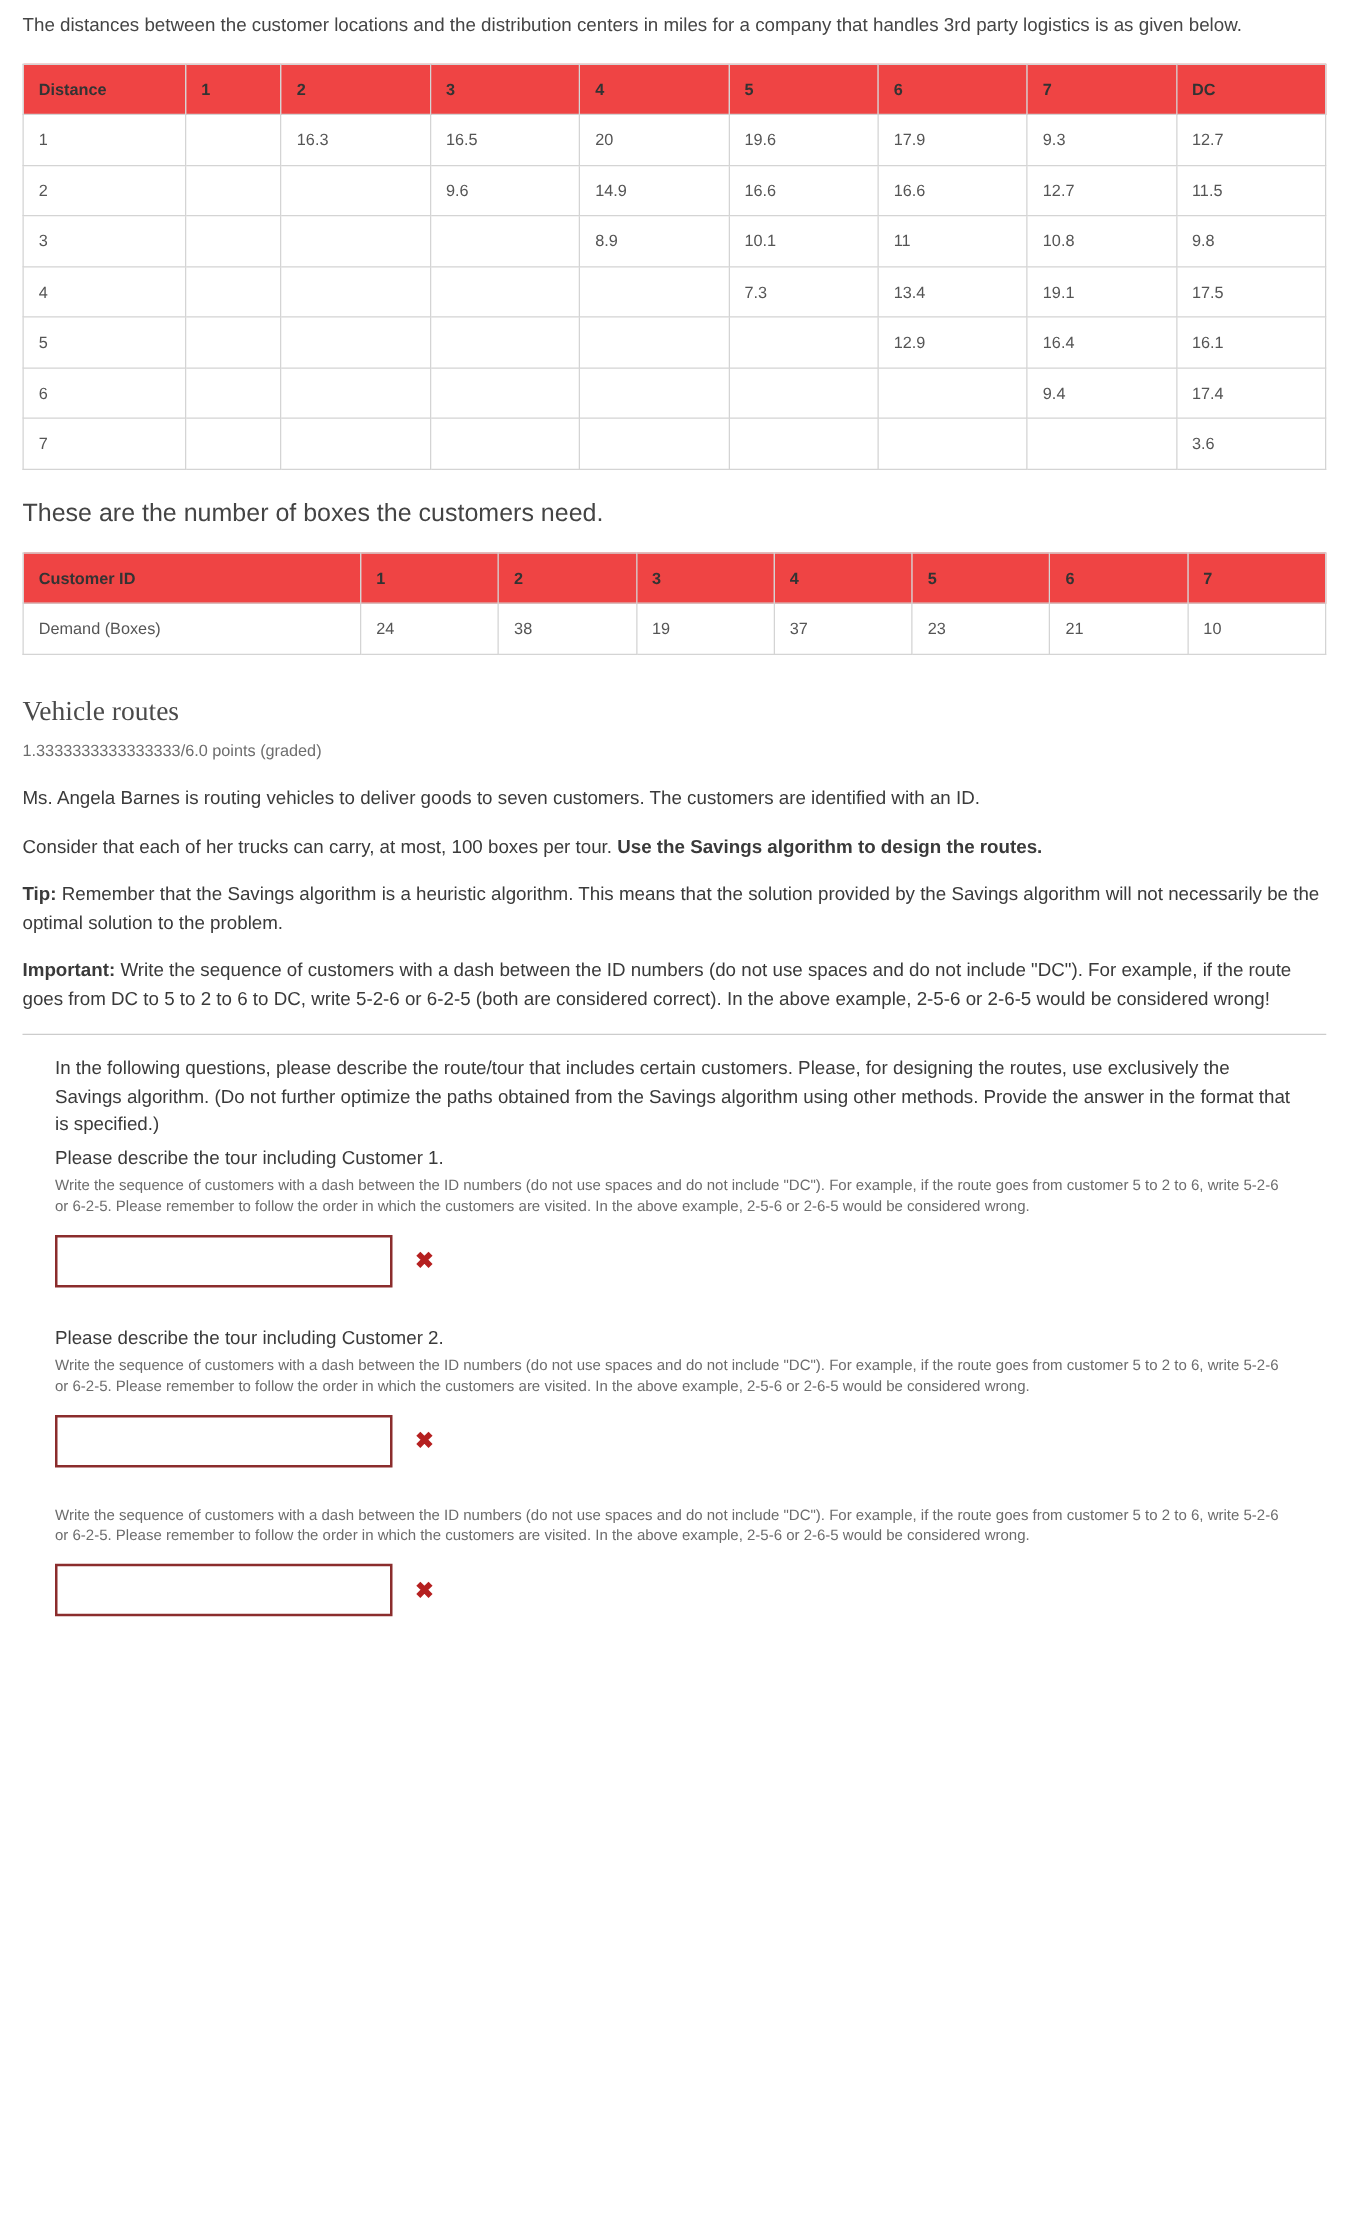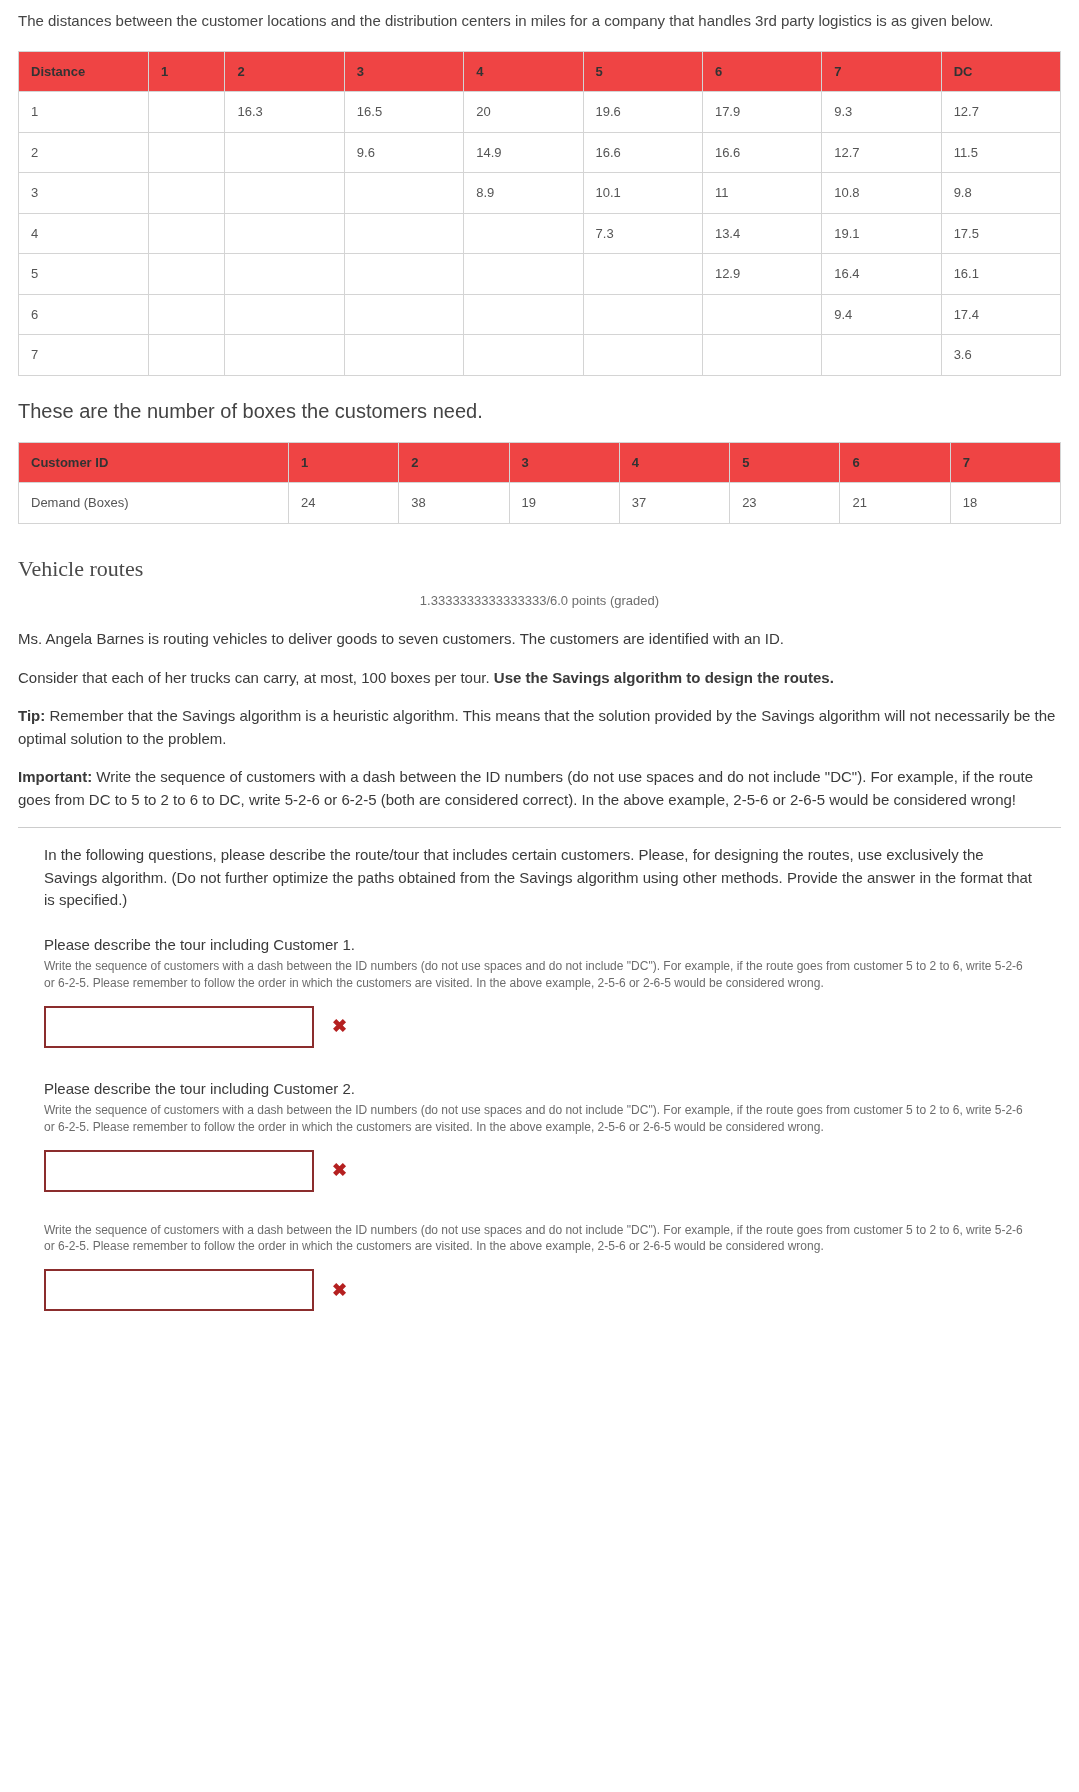--- a/index.html
+++ b/index.html
@@ -49,39 +49,38 @@
       font-size: 22px;
       color: #4a4a4a;
       margin: 28px 0 6px 0;
       font-weight: 500;
       font-family: Liberation Serif, serif;
     }
     .points {
       font-size: 13px;
       color: #6d6d6d;
       margin-bottom: 18px;
-      text-align: center;
     }
     .problem-text p {
       margin-bottom: 16px;
       color: #3a3a3a;
     }
     .problem-text b {
       font-weight: bold;
       text-align: center;
     }
     .question-block {
       border-top: 1px solid #ccc;
       margin-top: 14px;
       padding-top: 16px;
       padding-left: 26px;
       padding-right: 26px;
     }
     .question-intro {
-      margin-bottom: 22px;
+      margin-bottom: 4px;
       color: #3a3a3a;
     }
     .question {
       margin-bottom: 30px;
     }
     .question-title {
       font-size: 15px;
       color: #3a3a3a;
       margin-bottom: 2px;
     }
@@ -226,21 +225,21 @@
   </thead>
   <tbody>
     <tr>
       <td>Demand (Boxes)</td>
       <td>24</td>
       <td>38</td>
       <td>19</td>
       <td>37</td>
       <td>23</td>
       <td>21</td>
-      <td>18</td>
+      <td>10</td>
     </tr>
   </tbody>
 </table>
 
 <h2 class="section-title">Vehicle routes</h2>
 <p class="points">1.3333333333333333/6.0 points (graded)</p>
 
 <div class="problem-text">
   <p>Ms. Angela Barnes is routing vehicles to deliver goods to seven customers. The customers are identified with an ID.</p>
   <p>

